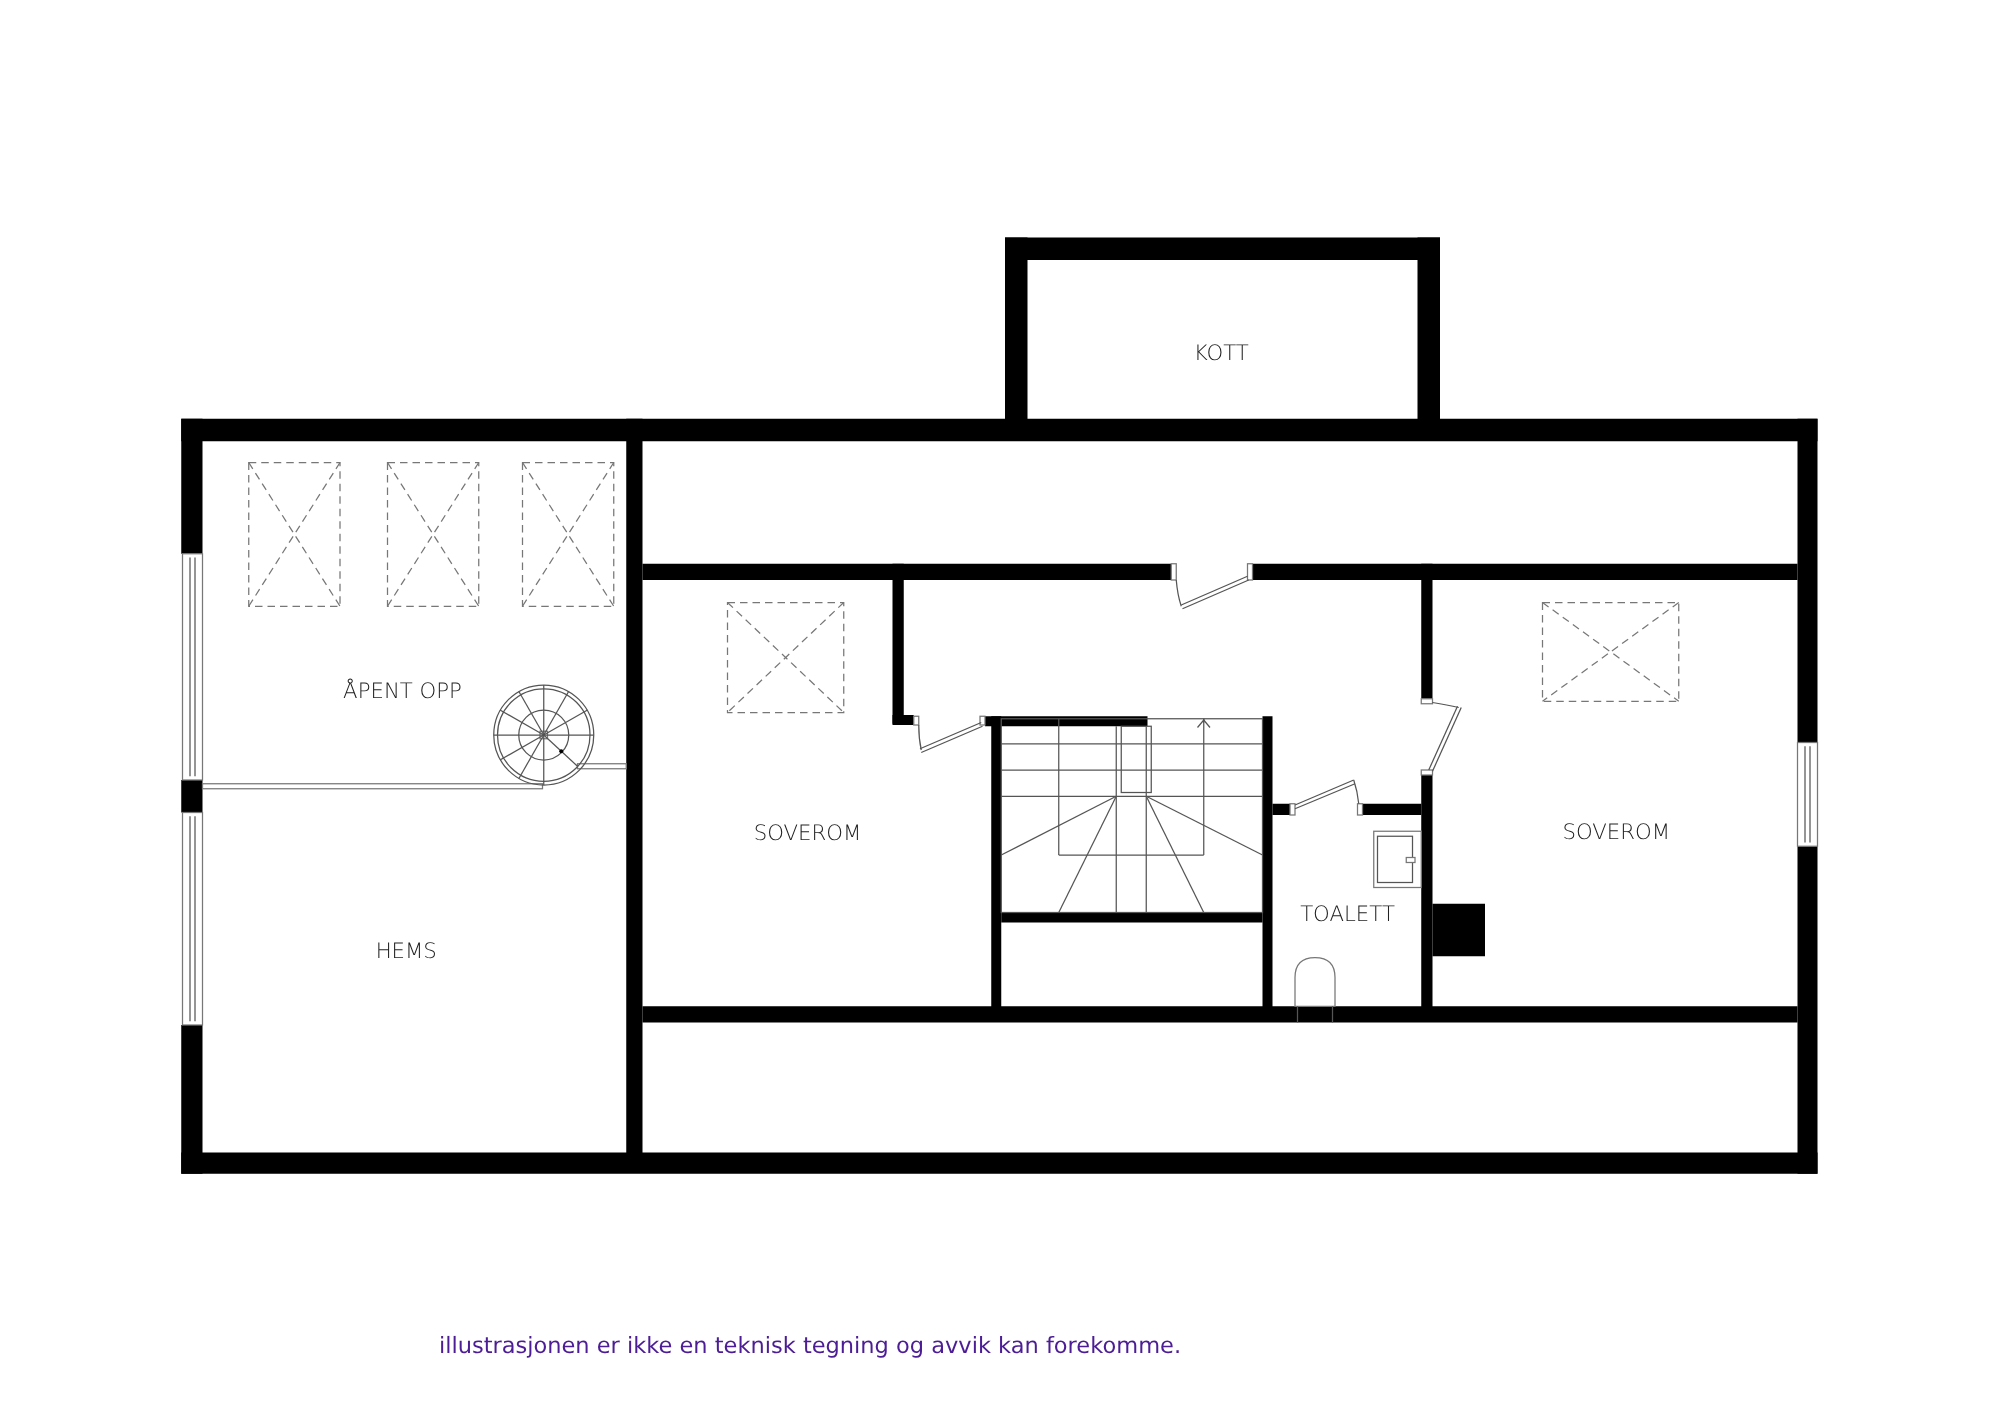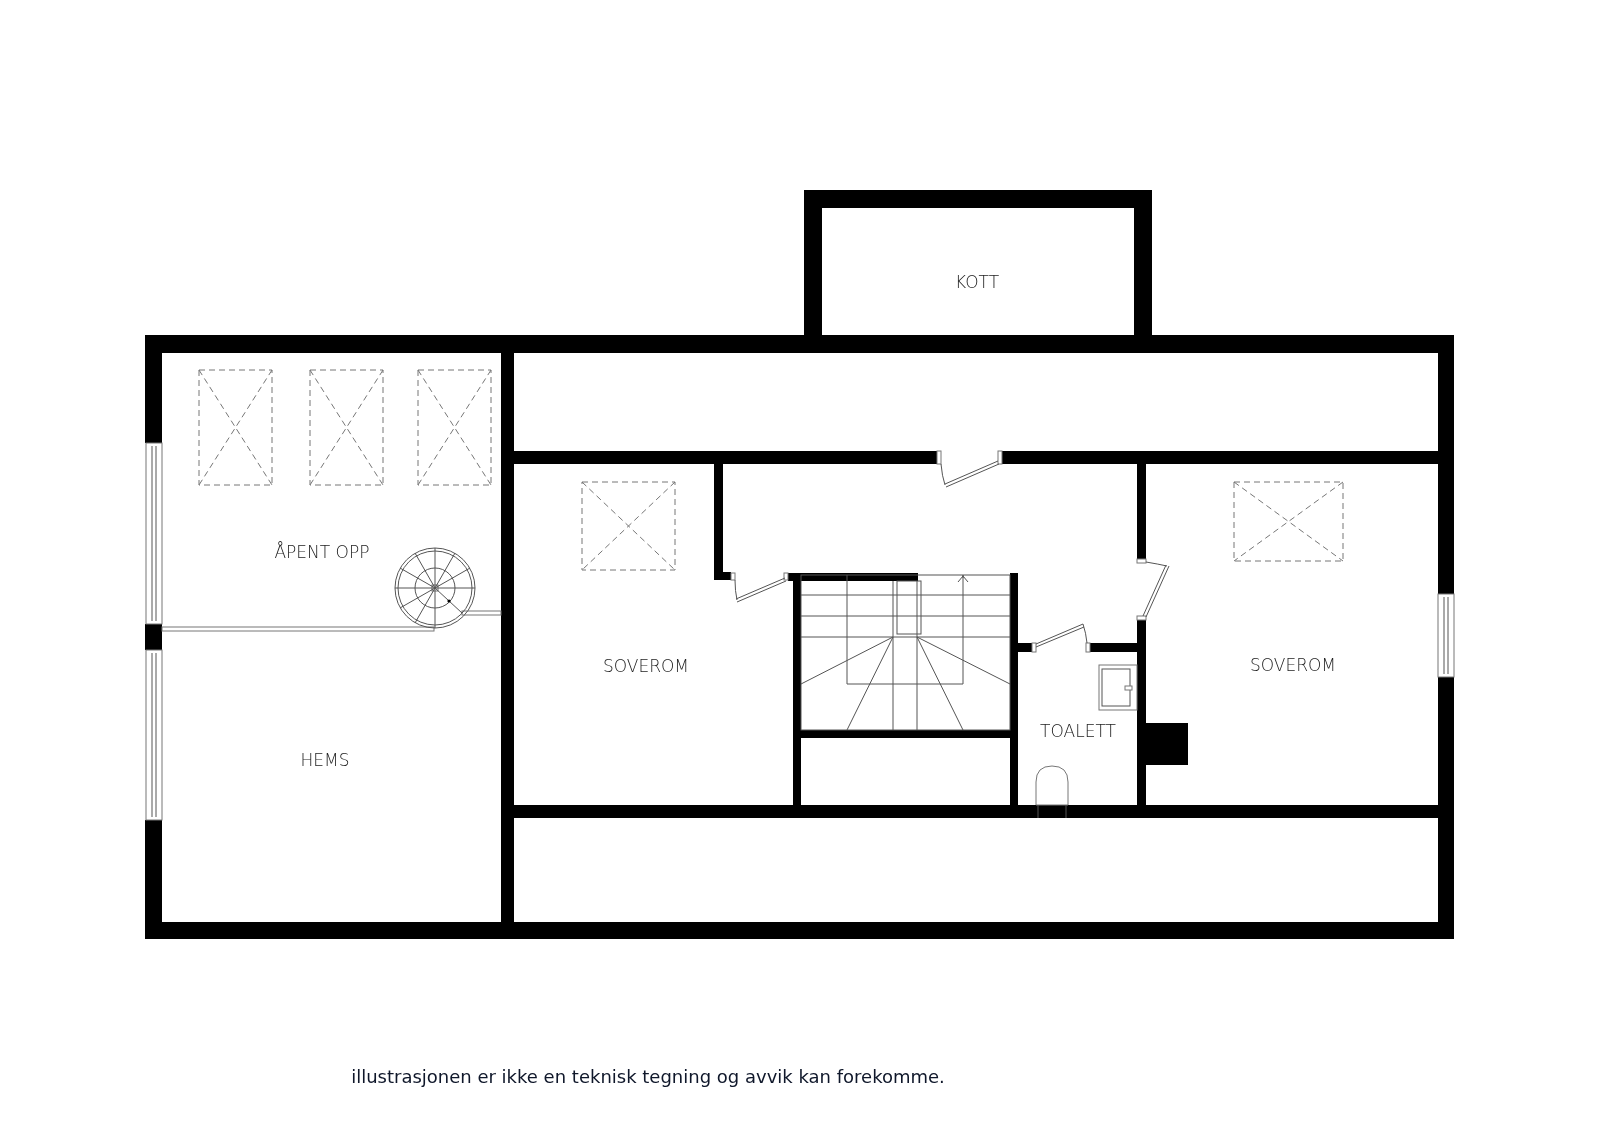--- a/index.html
+++ b/index.html
@@ -3,21 +3,21 @@
 <meta charset="utf-8">
 <style>
   html, body { margin:0; padding:0; background:#ffffff; }
   body { width:1600px; height:1131px; position:relative; overflow:hidden; font-family:"DejaVu Sans", sans-serif; }
   #plan { position:absolute; left:0; top:0; width:1600px; height:1131px; }
   .wall { fill:#000000; }
   .thin { fill:none; stroke:#555555; stroke-width:1; }
   .thin2 { fill:#ffffff; stroke:#777777; stroke-width:1; }
   .skylight { fill:none; stroke:#777777; stroke-width:1; stroke-dasharray:6 4; }
   .label { font-family:"DejaVu Sans", sans-serif; font-size:17px; fill:#222222; text-anchor:middle; letter-spacing:0px; font-weight:300; }
-  .disclaimer { position:absolute; left:0; width:1296px; top:1066px; text-align:center; font-family:"DejaVu Sans", sans-serif; font-size:18px; color:#0f172a; }
+  .disclaimer { position:absolute; left:0; width:1296px; top:1066px; text-align:center; font-family:"DejaVu Sans", sans-serif; font-size:18px; color:#4c1d95; }
 </style>
 </head>
 <body>
 
 <svg id="plan" viewBox="0 0 1600 1131" xmlns="http://www.w3.org/2000/svg">
 
   <g>
     <rect class="wall" x="804" y="190" width="348" height="18"></rect>
     <rect class="wall" x="804" y="190" width="18" height="150"></rect>
     <rect class="wall" x="1134" y="190" width="18" height="150"></rect>

